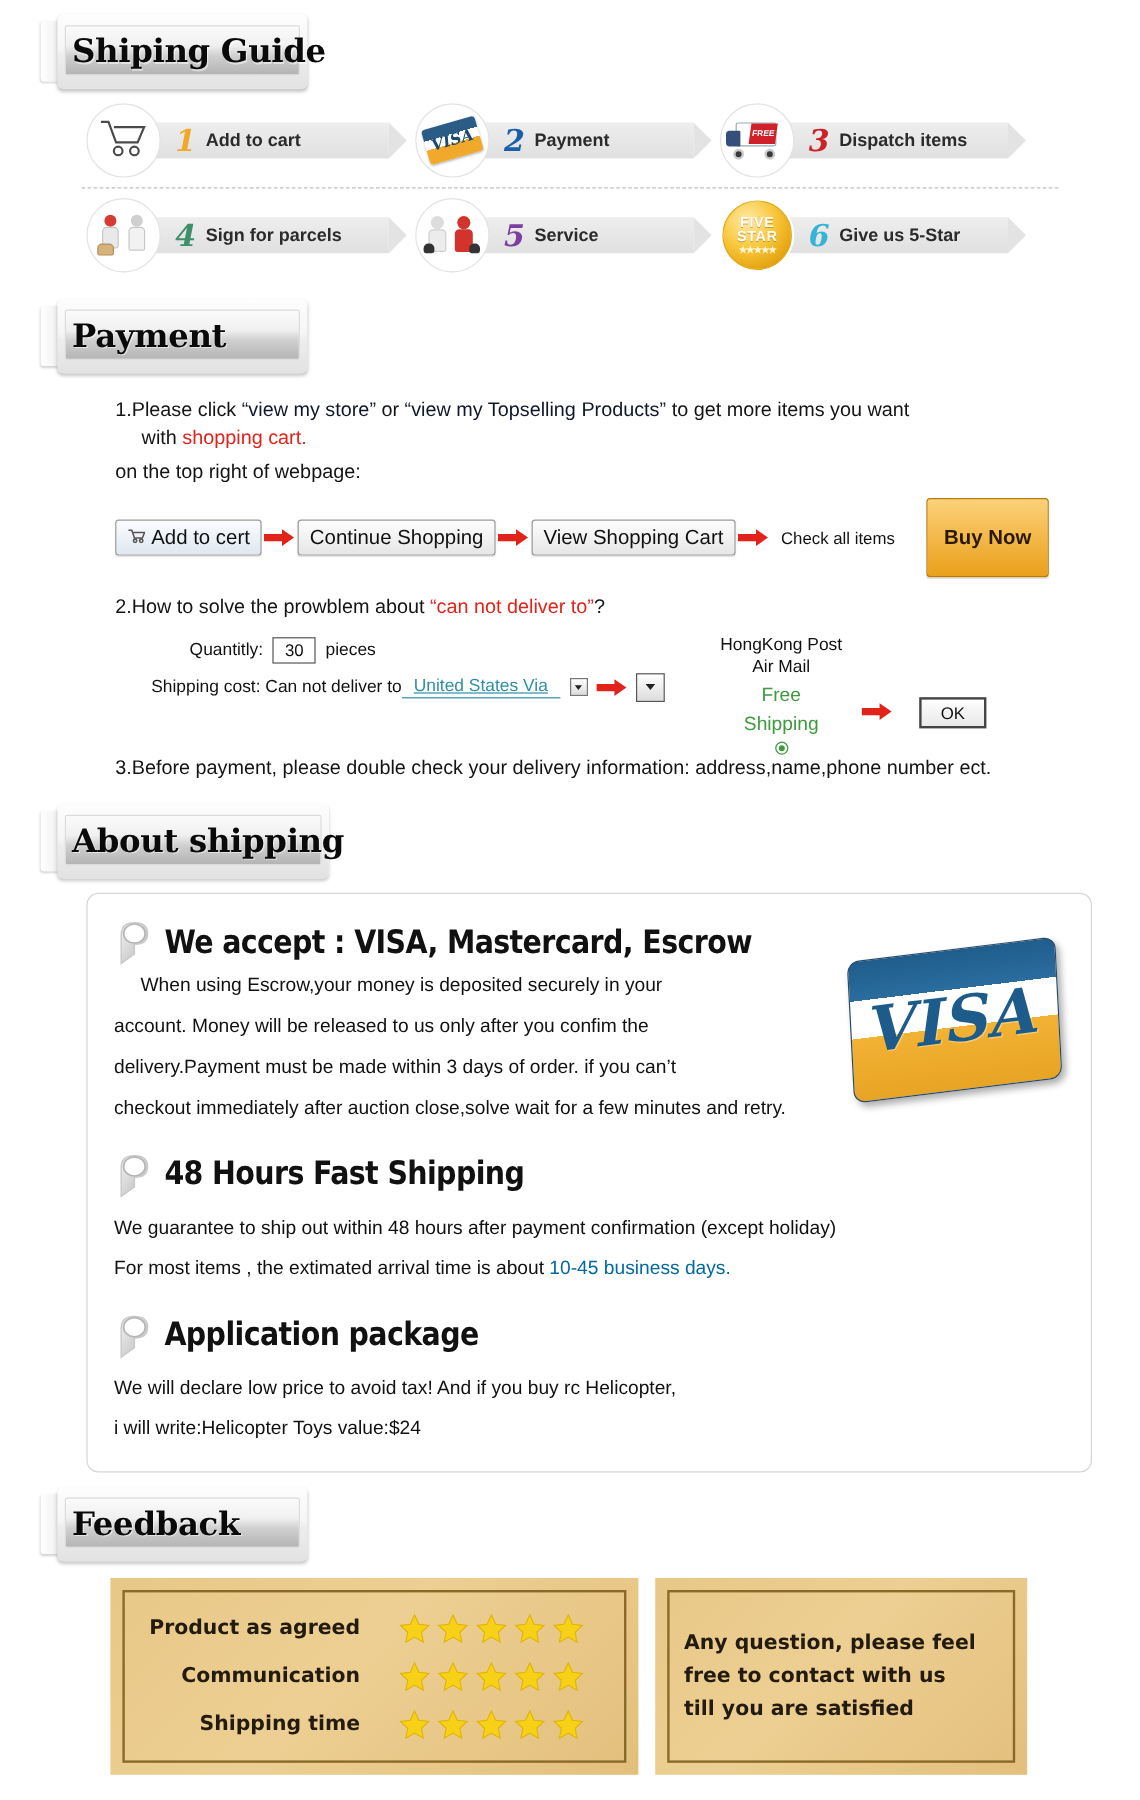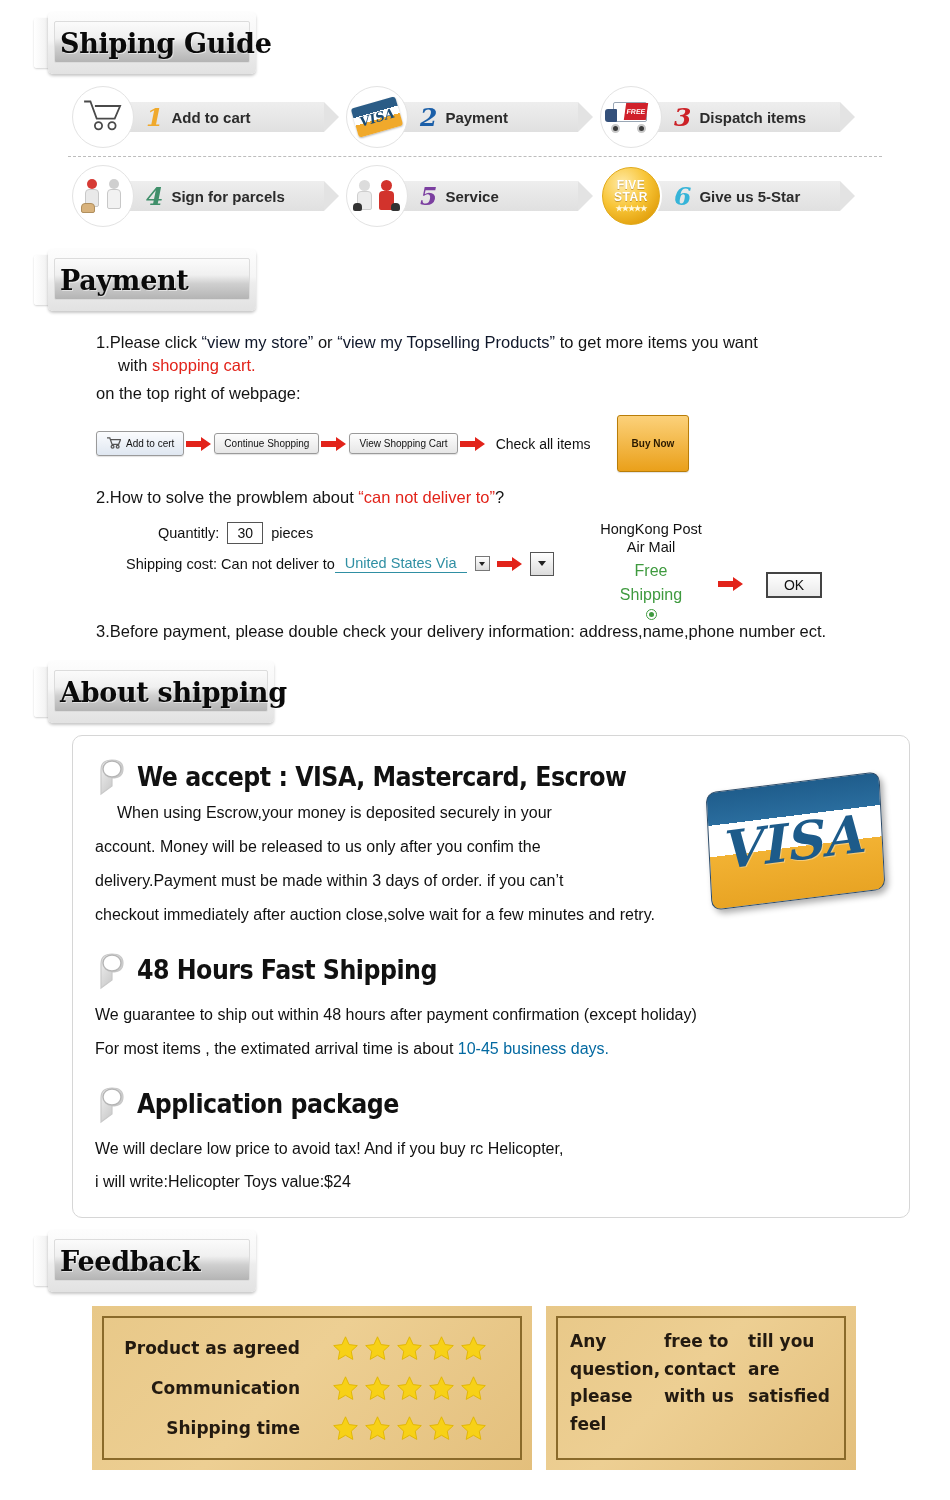--- a/index.html
+++ b/index.html
@@ -156,21 +156,21 @@
   }
   .pay-line .lnk { color: #0f172a; }
   .pay-line .red { color: #e2231a; }
   .indent { padding-left: 22px; }
 
   
   .flowrow { display:flex; align-items:center; gap:0px; margin-top:10px; }
   .btn {
     border:1px solid #9a9a9a; border-radius:3px;
     background: linear-gradient(to bottom,#fdfdfd,#e6e6e6);
-    font-size:10px; color:#111; padding:4px 9px;
+    font-size:17px; color:#111; padding:4px 9px;
     white-space:nowrap; box-shadow: 0 1px 1px rgba(0,0,0,.12);
   }
   .btn.cart { background: linear-gradient(to bottom,#fbfcfe,#dfe7f1); display:flex; align-items:center; gap:5px;}
   .btn.buynow {
     background: linear-gradient(to bottom,#fcd17a,#eaa01a);
     border:1px solid #b97d08; font-weight:bold; color:#2b1a00;
     padding:22px 14px;
   }
   .ra { width:30px; display:flex; align-items:center; justify-content:center; }
   .ra svg { width:26px; height:16px; }
@@ -178,21 +178,21 @@
 
   
   .formblock { position:relative; margin-top:12px; height:96px; }
   .frow { display:flex; align-items:center; font-size:14.5px; color:#111; }
   .qty-box {
     border:1px solid #555; background:#fff; width:36px; height:22px;
     text-align:center; font-size:14px; line-height:20px; margin:0 8px;
   }
   .sel-underline {
     color:#2f8fa3; border-bottom:1px solid #2f8fa3;
-    padding:0 10px 1px 10px; font-size:14.5px;
+    padding:0 10px 1px 10px; font-size:14.5px;text-decoration:underline;
   }
   .tiny-dd {
     width:15px;height:15px;border:1px solid #777;background:linear-gradient(to bottom,#fff,#dcdcdc);
     display:flex;align-items:center;justify-content:center;margin-left:8px;
   }
   .big-dd {
     width:24px;height:24px;border:1px solid #555;background:linear-gradient(to bottom,#fff,#dcdcdc);
     display:flex;align-items:center;justify-content:center;
   }
   .caret { width:0;height:0;border-left:4px solid transparent;border-right:4px solid transparent;border-top:5px solid #222; }
@@ -651,19 +651,19 @@
                 <path d="M12 1.6l3.2 6.9 7.3.9-5.4 5 1.4 7.3-6.5-3.7-6.5 3.7 1.4-7.3-5.4-5 7.3-.9z" fill="#f7d117" stroke="#e0b400" stroke-width=".8"></path>
               </svg>
             </span>
         </span>
       </div>
 
     </div>
   </div>
 
   <div class="fb-panel fb-right">
-    <div class="fb-inner" style="height:100%;display:flex;flex-direction:row;justify-content:center;padding-left:12px;">
+    <div class="fb-inner" style="height:100%;display:flex;flex-direction:column;justify-content:center;padding-left:12px;">
       <div class="fb-msg">Any question, please feel</div>
       <div class="fb-msg">free to contact with us</div>
       <div class="fb-msg">till you are satisfied</div>
     </div>
   </div>
 </div>
 
 </body></html>

